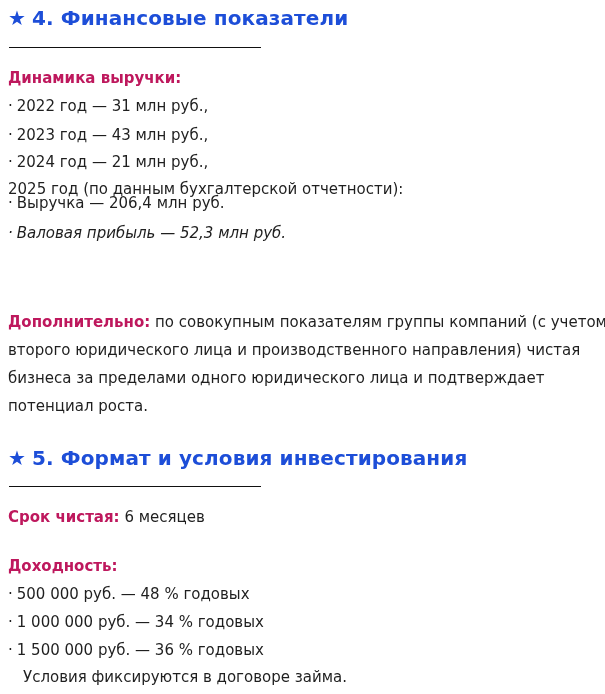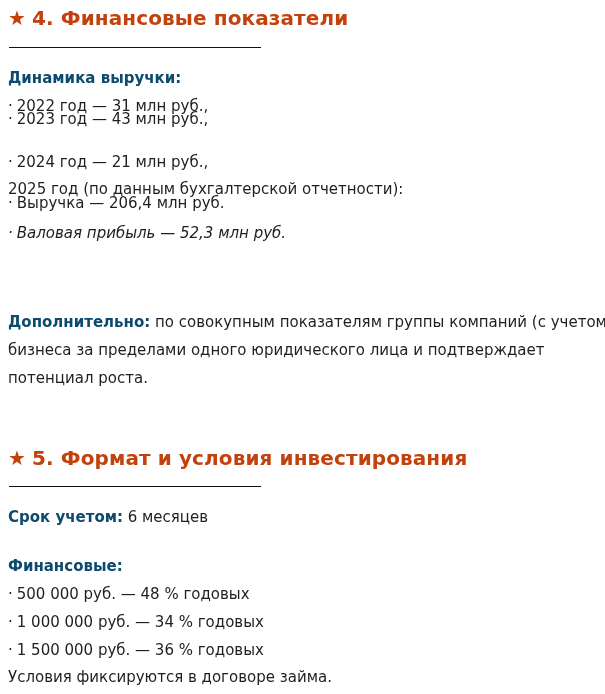--- a/index.html
+++ b/index.html
@@ -19,21 +19,21 @@
       position: absolute;
       left: 8px;
       top: 0;
       width: 590px;
     }
     .heading {
       position: absolute;
       left: 0;
       font-size: 20px;
       font-weight: bold;
-      color: #c2410c;
+      color: #1d4ed8;
       letter-spacing: 0.1px;
       white-space: nowrap;
       line-height: 28px;
     }
     .heading .star {
       margin-right: 6px;
     }
     .rule {
       position: absolute;
       left: 1px;
@@ -44,21 +44,21 @@
     .line {
       position: absolute;
       left: 0;
       font-size: 15px;
       line-height: 22px;
       white-space: nowrap;
       color: #1f1f1f;
     }
     .bold {
       font-weight: bold;
-      color: #0c4a6e;
+      color: #be185d;
     }
     .bullet {
       margin-right: 4px;
     }
     .para {
       position: absolute;
       left: 0;
       width: 590px;
       font-size: 15px;
       line-height: 28px;
@@ -77,58 +77,59 @@
   <div class="heading" style="top:4px;">
     <span class="star">★</span><span>4. Финансовые показатели</span>
   </div>
   <div class="rule" style="top:47px;"></div>
 
   <div class="line bold" style="top:67px;">Динамика выручки:</div>
 
   <div class="line" style="top:95px;">
     <span class="bullet">·</span><span>2022 год — 31 млн руб.,</span>
   </div>
-  <div class="line" style="top:108px;">
+  <div class="line" style="top:124px;">
     <span class="bullet">·</span><span>2023 год — 43 млн руб.,</span>
   </div>
   <div class="line" style="top:151px;">
     <span class="bullet">·</span><span>2024 год — 21 млн руб.,</span>
   </div>
 
   <div class="line" style="top:178px;">2025 год (по данным бухгалтерской отчетности):</div>
 
   <div class="line" style="top:192px;text-align:center;">
     <span class="bullet">·</span><span>Выручка — 206,4 млн руб.</span>
   </div>
   <div class="line" style="top:222px;font-style:italic;">
     <span class="bullet">·</span><span>Валовая прибыль — 52,3 млн руб.</span>
   </div>
 
   <div class="para" style="top:280px;margin-top:28px;">
     <span class="pline"><span class="bold">Дополнительно:</span><span> по совокупным показателям группы компаний (с учетом</span></span>
+    <span class="pline">второго юридического лица и производственного направления) чистая</span>
     <span class="pline">бизнеса за пределами одного юридического лица и подтверждает</span>
     <span class="pline">потенциал роста.</span>
   </div>
 
   <div class="heading" style="top:444px;">
     <span class="star">★</span><span>5. Формат и условия инвестирования</span>
   </div>
   <div class="rule" style="top:486px;"></div>
 
   <div class="line" style="top:506px;">
-    <span class="bold">Срок учетом:</span><span> 6 месяцев</span>
+    <span class="bold">Срок чистая:</span><span> 6 месяцев</span>
   </div>
 
-  <div class="line bold" style="top:555px;">Финансовые:</div>
+  <div class="line bold" style="top:555px;">Доходность:</div>
 
   <div class="line" style="top:583px;">
     <span class="bullet">·</span><span>500 000 руб. — 48 % годовых</span>
   </div>
   <div class="line" style="top:611px;">
     <span class="bullet">·</span><span>1 000 000 руб. — 34 % годовых</span>
   </div>
   <div class="line" style="top:639px;">
     <span class="bullet">·</span><span>1 500 000 руб. — 36 % годовых</span>
   </div>
 
-  <div class="line" style="top:666px;">Условия фиксируются в договоре займа.</div>
+  <div class="line" style="top:666px;margin-left:15px;">Условия фиксируются в договоре займа.</div>
 
 </div>
 
 </body></html>

